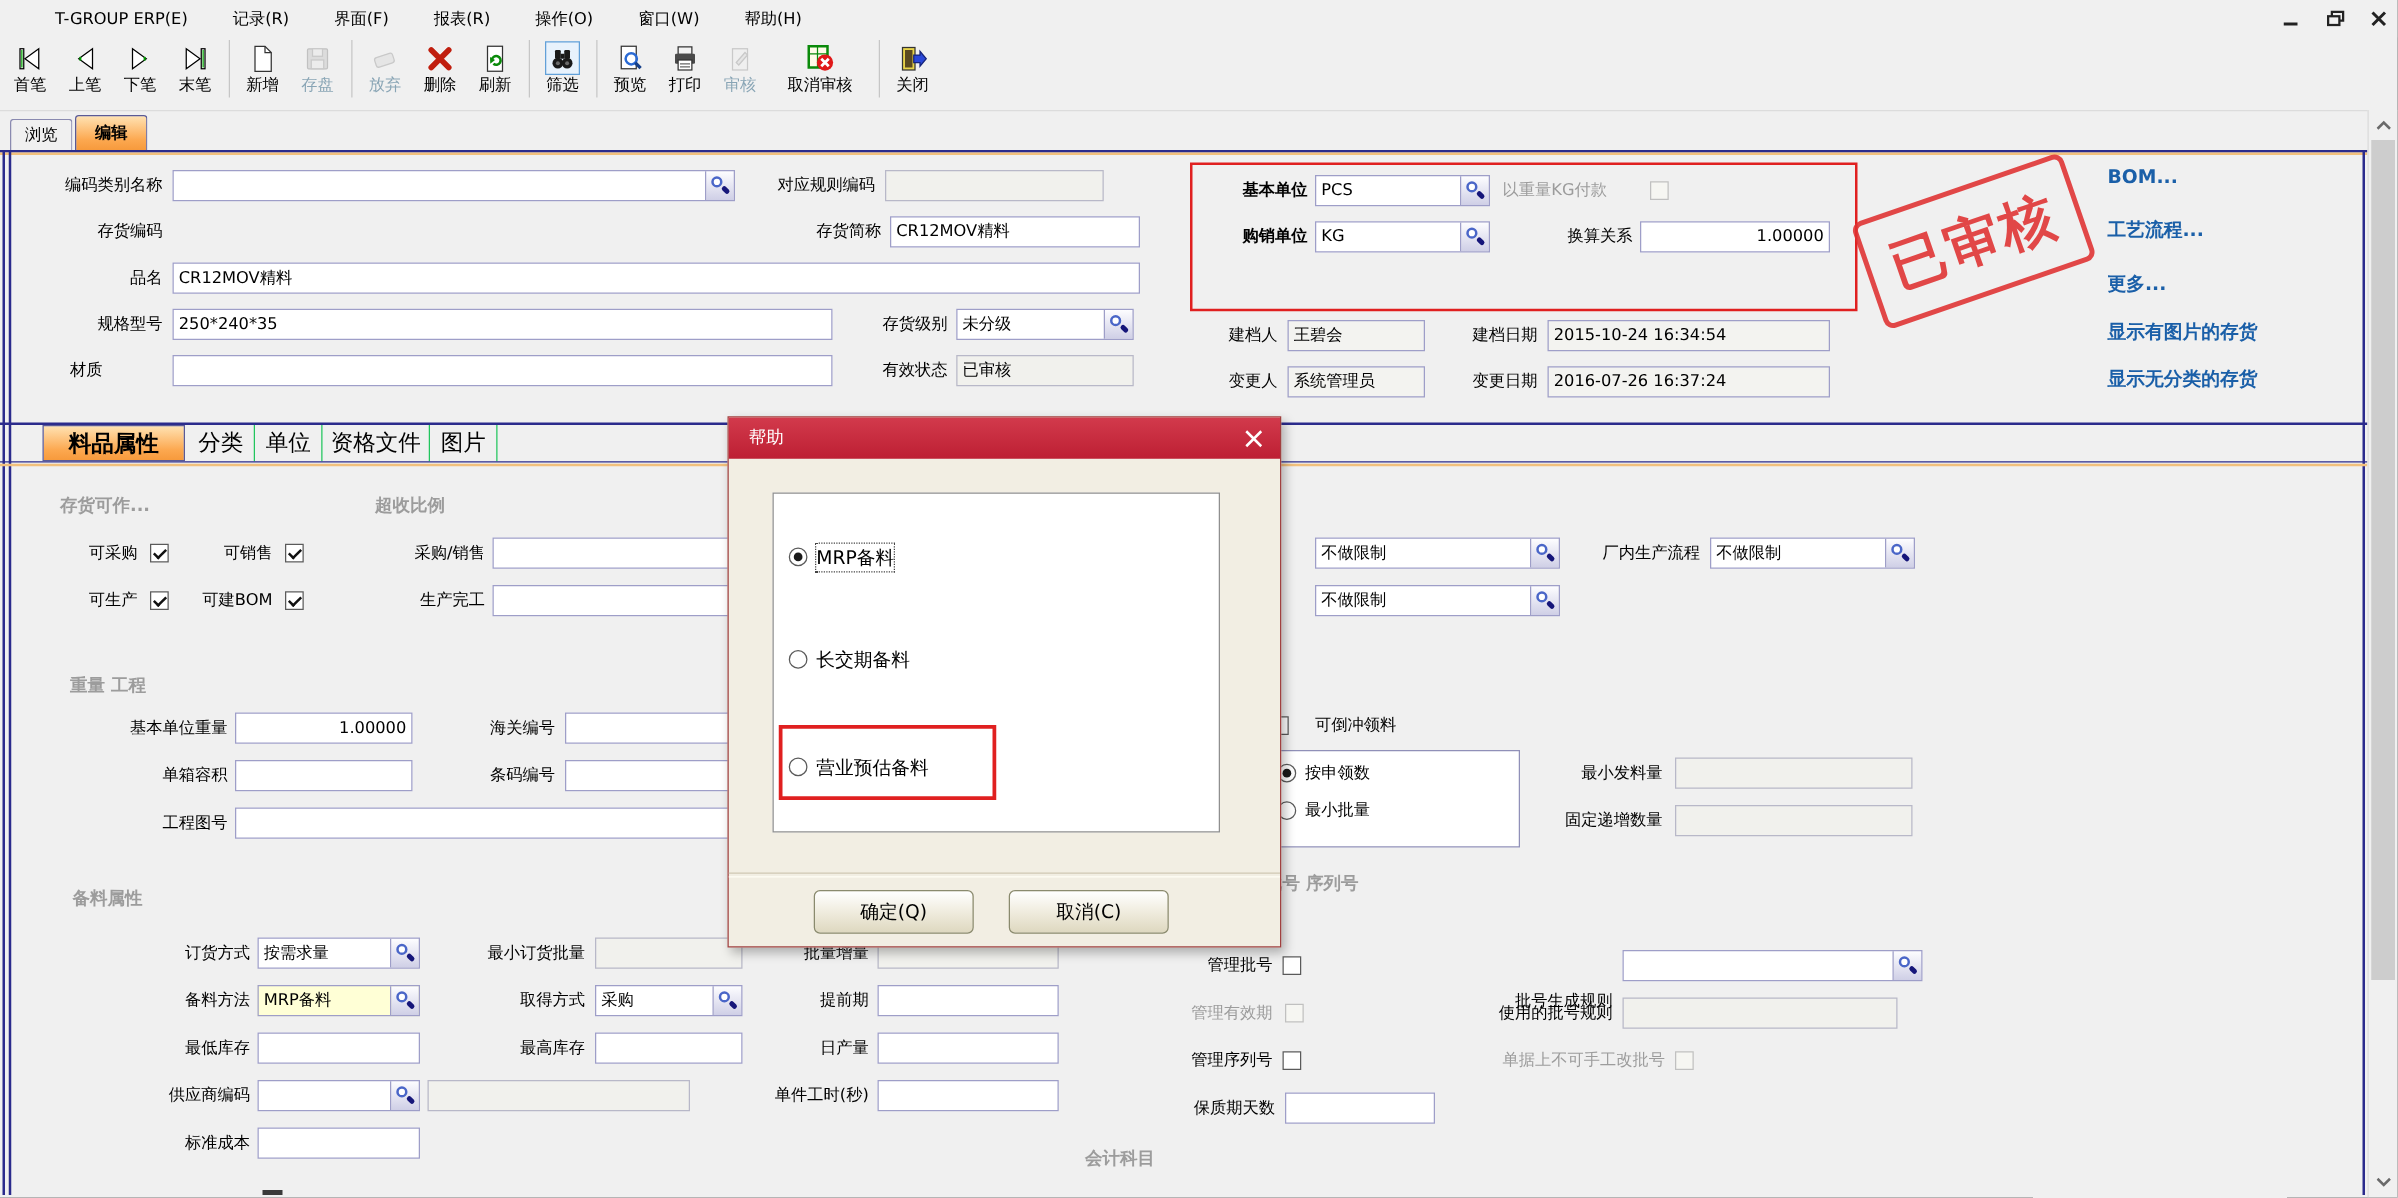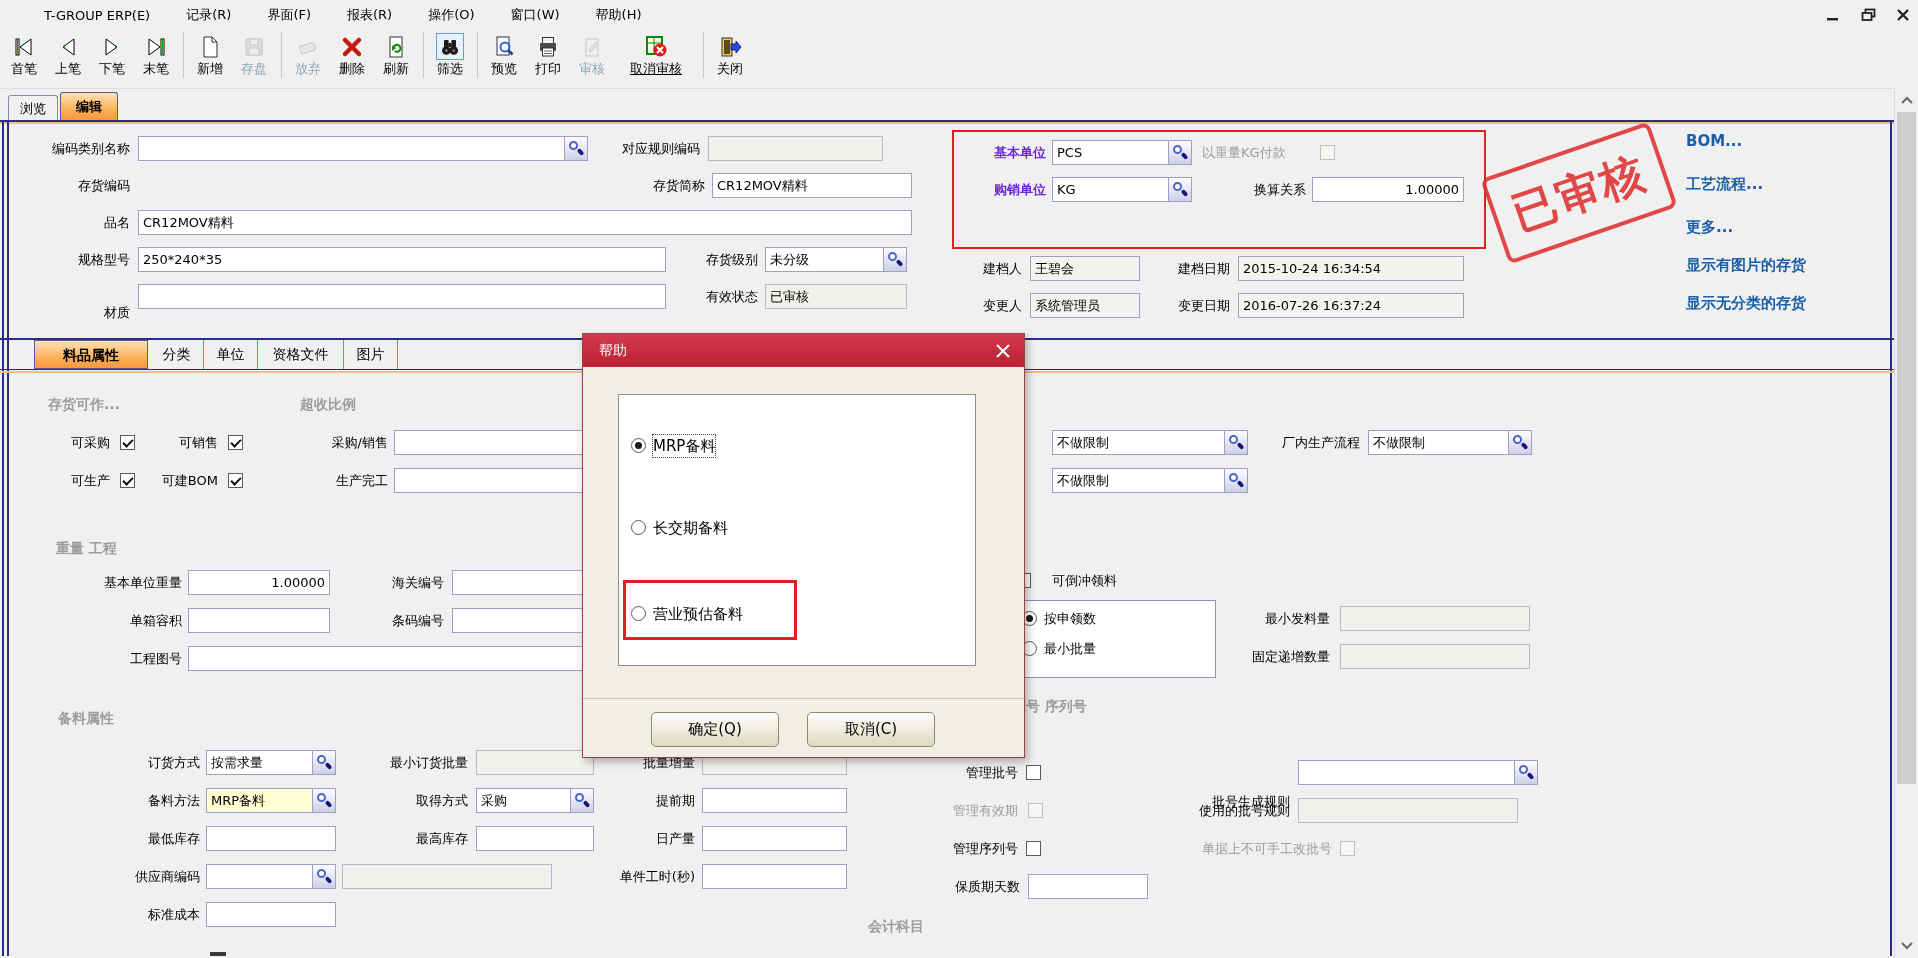--- a/index.html
+++ b/index.html
@@ -25,21 +25,21 @@
   .vtab{position:absolute;font-size:13px;text-align:center;border:1px solid #8a8ab0;border-bottom:none;
         border-radius:3px 3px 0 0;background:#f0f0f0;box-sizing:border-box;}
   .vtab.active{background:linear-gradient(#ffe2b2,#fca850 70%,#f79a3c);font-weight:bold;border-color:#5a5a96;}
   .hnavy{position:absolute;height:2px;background:#2b2b8c;}
   .horange{position:absolute;height:2px;background:#f2c07c;}
   .vnavy{position:absolute;width:2px;background:#2b2b8c;}
   
   .lbl{position:absolute;height:25px;line-height:25px;font-size:13px;text-align:right;white-space:nowrap;}
   .llbl{text-align:left;}
   .glbl{color:#9c9c9c;}
-  .rlbl{color:#6d28d9;font-weight:bold;}
+  .rlbl{color:#000000;font-weight:bold;}
   .shdr{position:absolute;font-size:14px;font-weight:bold;color:#9c9c9c;white-space:nowrap;}
   .fld{position:absolute;height:25px;line-height:23px;background:#fff;border:1px solid #9e9ec8;font-size:13px;
        padding:0 4px;box-sizing:border-box;white-space:nowrap;overflow:hidden;}
   .fld.ro{background:#f3f3f0;}
   .fld.dis{background:#f1f1ed;border-color:#b8b8c8;}
   .fld.num{text-align:right;}
   .fld.yellow{background:#ffffd6;}
   .dd{padding-right:28px;}
   .magbtn{position:absolute;top:-1px;right:-1px;width:24px;height:25px;border:1px solid #9e9ec8;
           background:linear-gradient(#fdfdff,#cfcfe6);box-sizing:border-box;}
@@ -51,21 +51,21 @@
   .chk.on::after{content:"";position:absolute;left:2px;top:3px;width:8px;height:4px;border-left:2px solid #111;
           border-bottom:2px solid #111;transform:rotate(-45deg);}
   .chk.dis{border-color:#c0c0c0;background:#f6f6f2;}
   .radio{position:absolute;width:15px;height:15px;border:1px solid #5a5a5a;border-radius:50%;background:#fff;box-sizing:border-box;}
   .radio.on::after{content:"";position:absolute;left:3px;top:3px;width:7px;height:7px;border-radius:50%;background:#1a1a1a;}
   .link{position:absolute;font-size:15px;font-weight:bold;color:#1a5fa8;white-space:nowrap;cursor:pointer;}
   .redbox{position:absolute;border:2px solid #e02020;box-sizing:border-box;}
   .stamp{position:absolute;left:1490px;top:148px;width:170px;height:82px;border:4px solid #e03030;border-radius:8px;
          color:#e03030;font-size:44px;font-weight:bold;display:flex;align-items:center;justify-content:center;
          transform:rotate(-19deg);opacity:.88;letter-spacing:2px;}
-  .dtab{position:absolute;top:340px;height:29px;line-height:29px;font-size:14px;text-align:center;box-sizing:border-box;}
+  .dtab{position:absolute;top:340px;height:29px;line-height:29px;font-size:18px;text-align:center;box-sizing:border-box;}
   .dtab.active{background:linear-gradient(#ffe2b2,#fca850 70%,#f79a3c);font-weight:bold;border:1px solid #5a5a96;}
   .dtab.plain{border-right:1px solid #22c55e;}
   .whbox{position:absolute;background:#fff;border:1px solid #9090b8;box-sizing:border-box;}
   .stub{position:absolute;background:#3a3a3a;}
   
   .dialog{position:absolute;left:582px;top:333px;width:441px;height:423px;background:#f2eee3;
           border:1px solid #a04040;box-shadow:3px 4px 8px rgba(0,0,0,.28);z-index:50;}
   .dlg-title{position:absolute;left:0;top:0;width:100%;height:33px;background:linear-gradient(#d23a4c,#bd1f33);
           color:#fff;font-size:14px;line-height:33px;padding-left:16px;box-sizing:border-box;}
   .dlg-x{position:absolute;right:12px;top:8px;width:18px;height:18px;cursor:pointer;}
@@ -244,21 +244,21 @@
     </div>
     <div class="tbtn dis">
       <span class="ic">
           <svg width="24" height="24" viewBox="0 0 24 24">
             <rect x="6" y="4" width="12" height="17" fill="#efefef" stroke="#9a9a9a"></rect>
             <path d="M9 15 l7 -8 l2 2 l-7 8 z" fill="#d8d8d8" stroke="#9a9a9a"></path>
           </svg>
         </span>
       <span>审核</span>
     </div>
-    <div class="tbtn" style="min-width:84px;text-decoration:underline;">
+    <div class="tbtn" style="min-width:84px;">
       <span class="ic">
           <svg width="26" height="24" viewBox="0 0 26 24">
             <rect x="4" y="2" width="15" height="17" fill="#fffce8" stroke="#0a8a0a" stroke-width="2"></rect>
             <line x1="4" y1="8" x2="19" y2="8" stroke="#0a8a0a"></line>
             <line x1="11" y1="2" x2="11" y2="19" stroke="#0a8a0a"></line>
             <circle cx="17" cy="15" r="6.5" fill="#e01818"></circle>
             <path d="M14 12 l6 6 M20 12 l-6 6" stroke="#fff" stroke-width="2.2"></path>
           </svg>
         </span>
       <span>取消审核</span>
@@ -297,21 +297,21 @@
   <div class="fld" style="left:712px;top:173px;width:200px;"><span>CR12MOV精料</span></div>
 
   <div class="lbl" style="left:8px;top:210px;width:122px;">品名</div>
   <div class="fld" style="left:138px;top:210px;width:774px;"><span>CR12MOV精料</span></div>
 
   <div class="lbl" style="left:8px;top:247px;width:122px;">规格型号</div>
   <div class="fld" style="left:138px;top:247px;width:528px;"><span>250*240*35</span></div>
   <div class="lbl" style="left:660px;top:247px;width:98px;">存货级别</div>
   <div class="fld dd" style="left:765px;top:247px;width:142px;"><span>未分级</span><span class="magbtn"></span></div>
 
-  <div class="lbl" style="left:8px;top:300px;width:122px;">材质</div>
+  <div class="lbl" style="left:8px;top:284px;width:122px;text-align:center;">材质</div>
   <div class="fld" style="left:138px;top:284px;width:528px;"></div>
   <div class="lbl" style="left:660px;top:284px;width:98px;">有效状态</div>
   <div class="fld dis" style="left:765px;top:284px;width:142px;"><span>已审核</span></div>
 
   <div class="redbox" style="left:952px;top:130px;width:534px;height:119px;"></div>
   <div class="lbl rlbl" style="left:962px;top:140px;width:84px;">基本单位</div>
   <div class="fld dd" style="left:1052px;top:140px;width:140px;"><span>PCS</span><span class="magbtn"></span></div>
   <div class="lbl llbl glbl" style="left:1202px;top:140px;width:112px;">以重量KG付款</div>
   <div class="chk dis" style="left:1320px;top:145px;"></div>
   <div class="lbl rlbl" style="left:962px;top:177px;width:84px;">购销单位</div>

